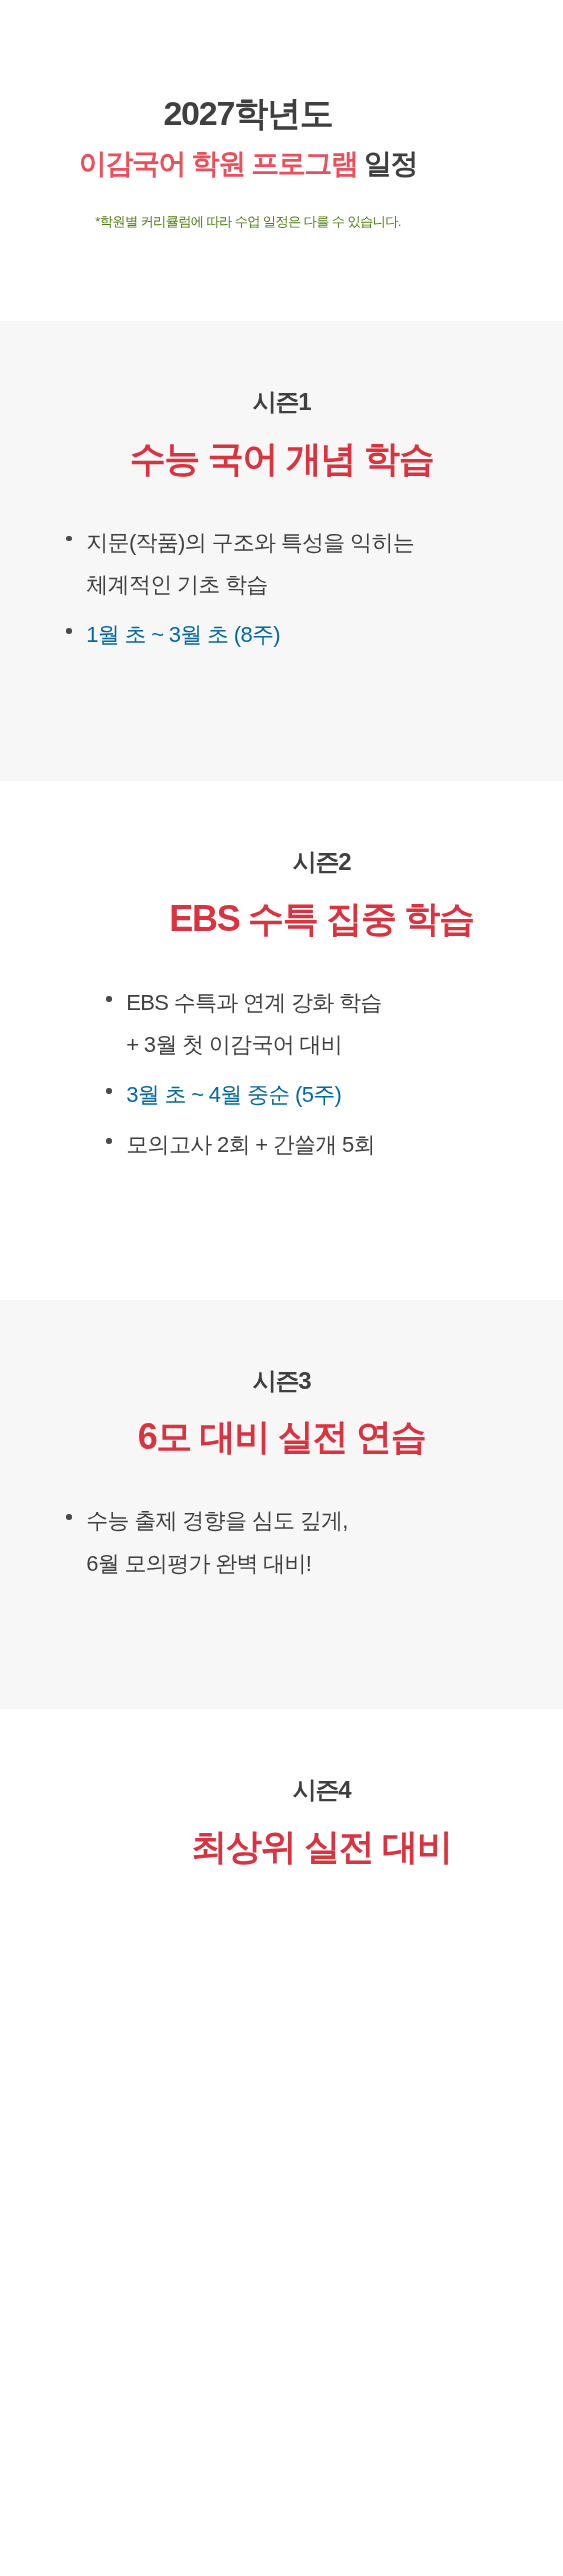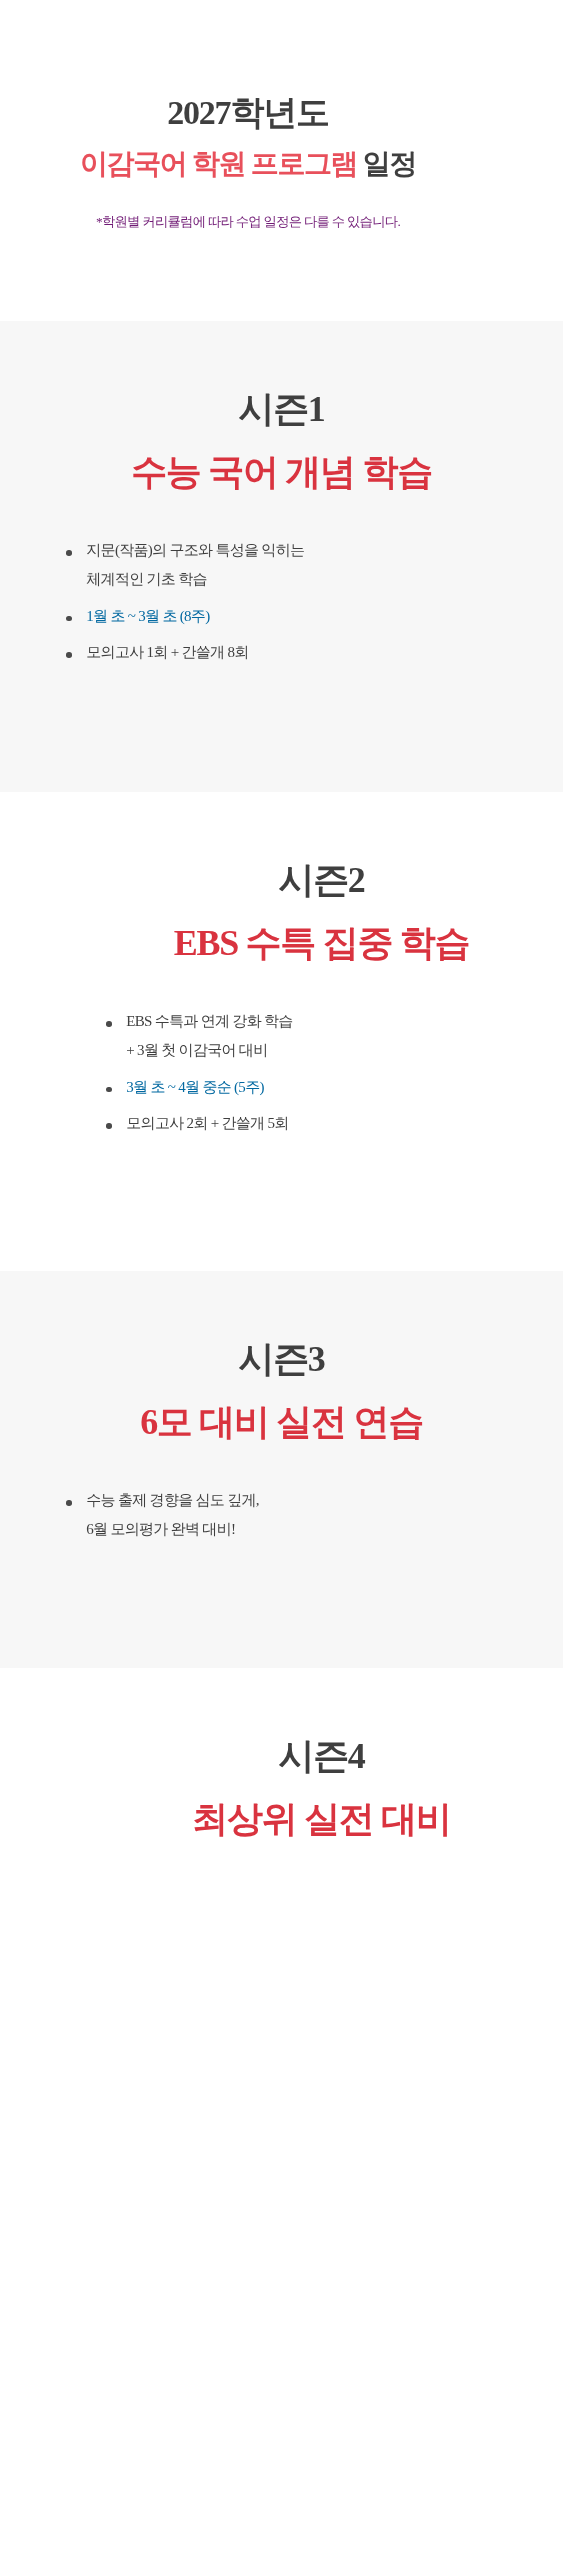--- a/index.html
+++ b/index.html
@@ -5,21 +5,21 @@
   * { margin:0; padding:0; box-sizing:border-box; }
   html, body { width:563px; }
   body {
     font-family:"Liberation Sans","DejaVu Sans",sans-serif;
     background:#ffffff;
     width:563px;
     height:2576px;
     overflow:hidden;
     -webkit-font-smoothing:antialiased;
   }
-  .page { width:496px; height:2576px; position:relative;font-family:Liberation Serif, serif; }
+  .page { width:496px; height:2576px; position:relative; }
 
   
   .header {
     background:#ffffff;
     padding:92px 0 0 0;
     text-align:center;
     height:321px;
   }
   .header-year {
     font-size:34px;
@@ -33,37 +33,37 @@
     font-weight:bold;
     color:#3f3f3f;
     letter-spacing:-1.4px;
     line-height:1.3;
     margin-top:11px;
     white-space:nowrap;
   }
   .header-main .accent { color:#e8505b; }
   .header-note {
     font-size:13.3px;
-    color:#701a75;
+    color:#4d7c0f;
     letter-spacing:-0.7px;
     margin-top:31px;
     font-weight:normal;
   }
 
   
   .season {
     width:563px;
     text-align:center;
     padding-top:67px;
   }
   .season.shade { background:#f7f7f7; }
   .season.plain { background:#ffffff;margin-left:40px; }
 
   .season-no {
-    font-size:36px;
+    font-size:24px;
     font-weight:bold;
     color:#3f3f3f;
     letter-spacing:-1.3px;
     line-height:1.2;
   }
   .season-title {
     font-size:36px;
     font-weight:bold;
     letter-spacing:-1.3px;
     line-height:1.25;
@@ -74,21 +74,21 @@
 
   .bullets {
     margin:41px 0 0 0;
     padding:0 0 0 66px;
     text-align:left;
     list-style:none;
   }
   .bullet {
     position:relative;
     padding-left:20.3px;
-    font-size:15px;
+    font-size:22px;
     letter-spacing:-0.7px;
     color:#3f3f3f;
     line-height:1.92;
     margin-bottom:7.8px;
   }
   .bullet:last-child { margin-bottom:0; }
   .bullet::before {
     content:"";
     position:absolute;
     left:0;
@@ -122,21 +122,20 @@
 
   <section class="season shade sec-pad-1">
     <div class="season-no">시즌1</div>
     <div class="season-title">수능 국어 개념 학습</div>
     <ul class="bullets">
       <li class="bullet">
         <span>지문(작품)의 구조와 특성을 익히는</span>
         <span class="line2">체계적인 기초 학습</span>
       </li>
       <li class="bullet date">1월 초 ~ 3월 초 (8주)</li>
-      <li class="bullet">모의고사 1회 + 간쓸개 8회</li>
     </ul>
   </section>
 
   <section class="season plain sec-pad-2">
     <div class="season-no">시즌2</div>
     <div class="season-title">EBS 수특 집중 학습</div>
     <ul class="bullets">
       <li class="bullet">
         <span>EBS 수특과 연계 강화 학습</span>
         <span class="line2">+ 3월 첫 이감국어 대비</span>

